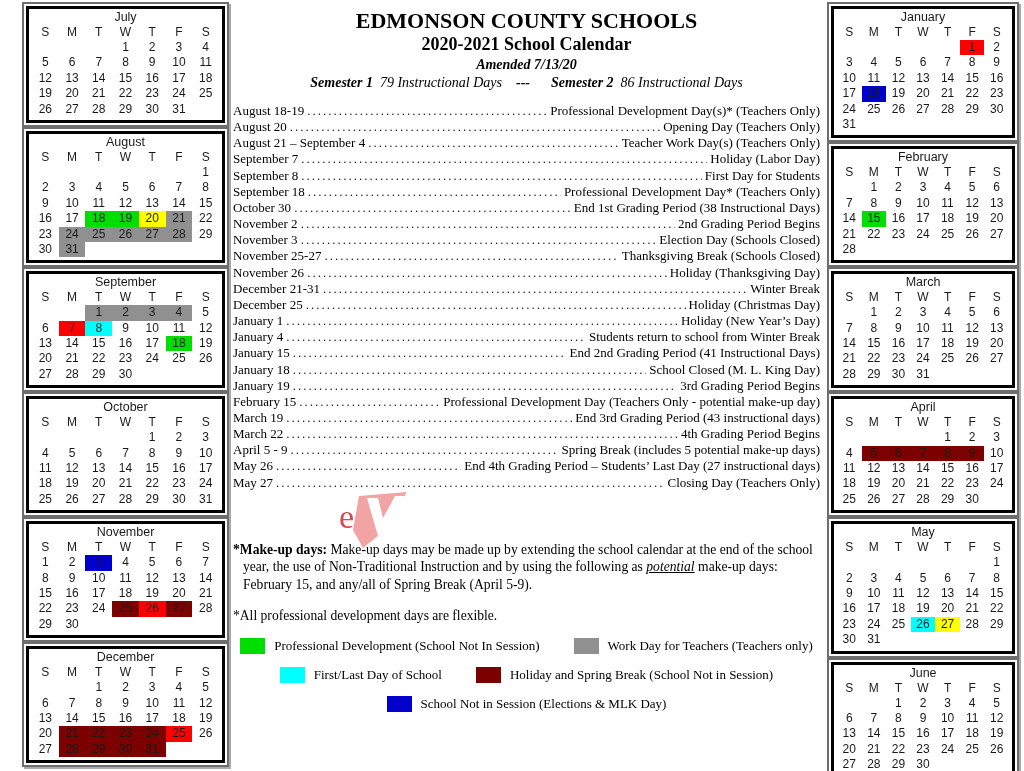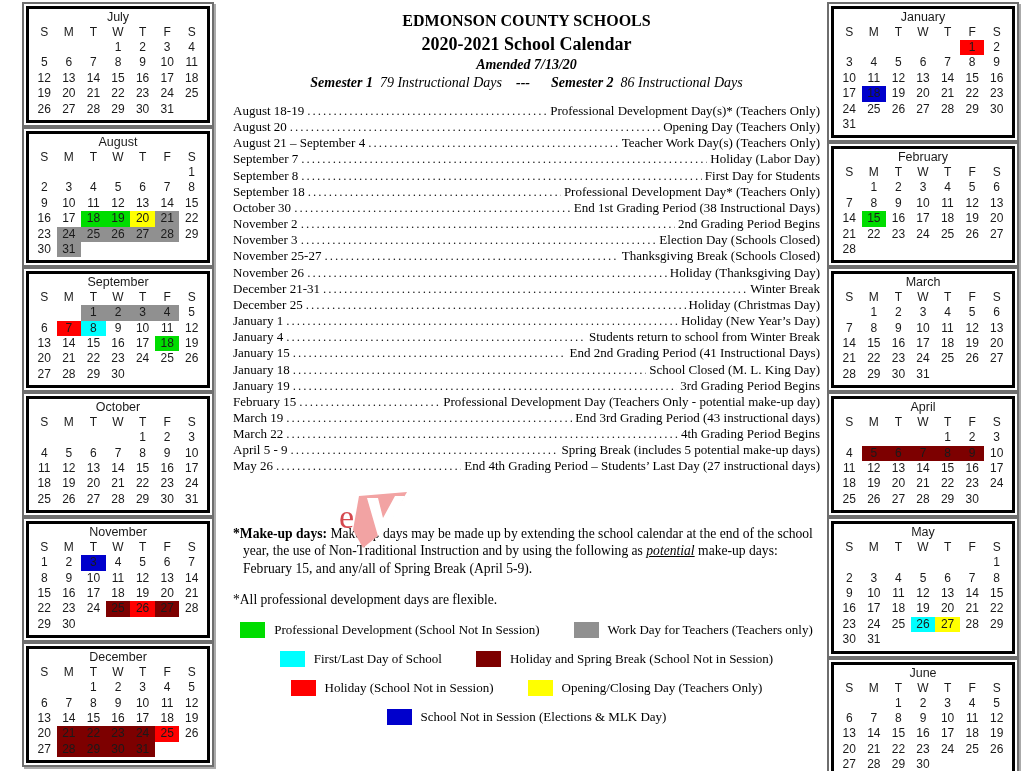--- a/index.html
+++ b/index.html
@@ -3,21 +3,21 @@
 <meta charset="utf-8">
 <style>
   html,body { margin:0; padding:0; background:#fff; }
   body {
     width:1024px; height:771px; position:relative; overflow:hidden;
     font-family:"Liberation Serif", serif; color:#000;
   }
 
   
   .cal-col { position:absolute; top:2px; bottom:4px; display:flex; flex-direction:column; justify-content:space-between; }
-  .cal-col.left  { left:22px;  width:192px; }
+  .cal-col.left  { left:22px;  width:207px; }
   .cal-col.right { left:827px; width:192px; }
 
   .calframe {
     border:2px solid #6e6e6e; background:#fff; padding:2px;
     box-shadow:2px 2px 0 #aaa;
   }
   .calbox {
     border:3px solid #000; background:#fff; padding:1px 3px 3px;
   }
   .cal-title {
@@ -29,21 +29,21 @@
     text-align:center; font-family:"Liberation Sans", sans-serif;
     font-size:12px; line-height:15px; color:#1a1a1a;
   }
   .day {
     text-align:center; font-family:"Liberation Sans", sans-serif;
     font-size:12px; line-height:15.4px; height:15.4px; color:#1a1a1a;
   }
 
   
   .center { position:absolute; left:233px; top:8px; width:587px; }
-  .title1 { text-align:center; font-weight:bold; font-size:16px; line-height:25px; }
+  .title1 { text-align:center; font-weight:bold; font-size:22px; line-height:25px; }
   .title2 { text-align:center; font-weight:bold; font-size:18px; line-height:23px; }
   .amended { text-align:center; font-weight:bold; font-style:italic; font-size:14px; line-height:17px; }
   .semline { text-align:center; font-style:italic; font-size:14px; line-height:19px; }
   .semline b { margin-right:7px; }
   .semline .gap { display:inline-block; width:14px; }
 
   .events { margin-top:11px; font-size:13px; }
   .event-row { display:flex; align-items:baseline; white-space:nowrap; line-height:16.15px; }
   .dots { flex:1 1 auto; overflow:hidden; margin:0 3px; min-width:8px; }
   .dots::after {
@@ -764,20 +764,25 @@
       <div class="event-row">
         <span class="event-date">April 5 - 9</span>
         <span class="dots"></span>
         <span class="event-desc">Spring Break (includes 5 potential make-up days)</span>
       </div>
       <div class="event-row">
         <span class="event-date">May 26</span>
         <span class="dots"></span>
         <span class="event-desc">End 4th Grading Period – Students’ Last Day (27 instructional days)</span>
       </div>
+      <div class="event-row">
+        <span class="event-date">May 27</span>
+        <span class="dots"></span>
+        <span class="event-desc">Closing Day (Teachers Only)</span>
+      </div>
     </div>
 
   <div class="notes">
     <p class="note1"><b>*Make-up days:</b><span>  Make-up days may be made up by extending the school calendar at the end of the school year, the use of Non-Traditional Instruction and by using the following as </span><span class="u">potential</span><span> make-up days:  February 15, and any/all of Spring Break (April 5-9).</span></p>
     <p class="note2">*All professional development days are flexible.</p>
   </div>
 
   <div class="legend">
       <div class="legend-row">
         <span class="legend-item">
@@ -794,30 +799,20 @@
           <span class="swatch" style="background:#00ffff"></span>
           <span>First/Last Day of School</span>
         </span>
         <span class="legend-item">
           <span class="swatch" style="background:#7d0000"></span>
           <span>Holiday and Spring Break (School Not in Session)</span>
         </span>
       </div>
       <div class="legend-row">
         <span class="legend-item">
-          <span class="swatch" style="background:#ff0000"></span>
-          <span>Holiday (School Not in Session)</span>
-        </span>
-        <span class="legend-item">
-          <span class="swatch" style="background:#ffff00"></span>
-          <span>Opening/Closing Day (Teachers Only)</span>
-        </span>
-      </div>
-      <div class="legend-row">
-        <span class="legend-item">
           <span class="swatch" style="background:#0000cc"></span>
           <span>School Not in Session (Elections &amp; MLK Day)</span>
         </span>
       </div>
     </div>
 </div>
 
 <div class="watermark">
   <svg width="76" height="62" viewBox="0 0 76 62">
     <polygon points="22,6 70,2 48,40 26,58 16,40" fill="#f2a3a3"></polygon>

